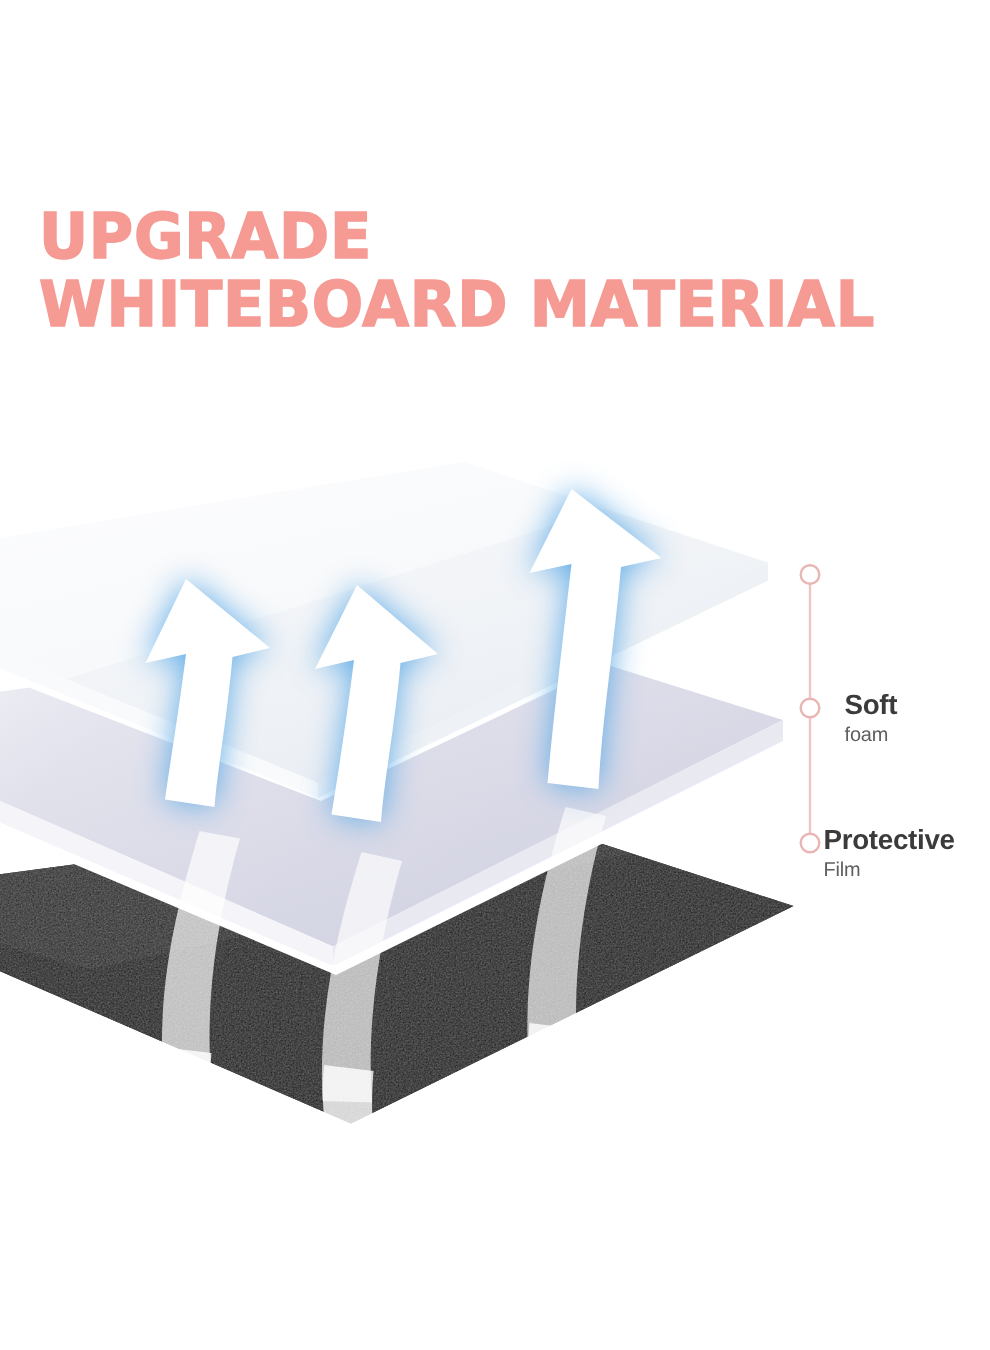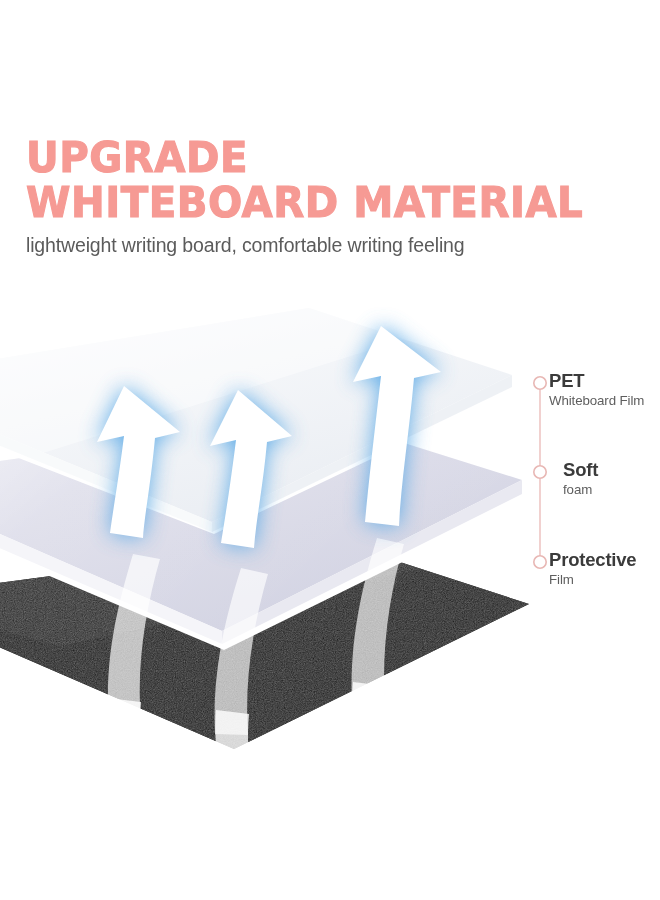--- a/index.html
+++ b/index.html
@@ -90,21 +90,20 @@
   #callout-protective { left: 549px; top: 551px; }
 </style>
 </head>
 <body>
 
 <div id="page">
 
   <div class="headings">
     <div class="title-line title-line-1">UPGRADE</div>
     <div class="title-line title-line-2">WHITEBOARD MATERIAL</div>
-    <div class="subtitle">lightweight writing board, comfortable writing feeling</div>
   </div>
 
   <div class="illustration">
     <svg width="660" height="500" viewBox="0 0 660 500" xmlns="http://www.w3.org/2000/svg">
       <defs>
 
         <filter id="arrowGlow" x="-80%" y="-80%" width="260%" height="260%">
           <feGaussianBlur in="SourceGraphic" stdDeviation="11" result="b"></feGaussianBlur>
           <feComponentTransfer in="b" result="bc">
             <feFuncA type="linear" slope="1.25"></feFuncA>
@@ -270,24 +269,20 @@
 
     <line x1="540" y1="383" x2="540" y2="567" stroke="#eec6c4" stroke-width="1.6"></line>
 
     <circle cx="540" cy="383" r="6.2" fill="#ffffff" stroke="#e8b7b4" stroke-width="1.6"></circle>
     <circle cx="540" cy="472" r="6.2" fill="#ffffff" stroke="#e8b7b4" stroke-width="1.6"></circle>
     <circle cx="540" cy="562" r="6.2" fill="#ffffff" stroke="#e8b7b4" stroke-width="1.6"></circle>
   </svg>
 
   <div class="callouts">
 
-    <div class="callout" id="callout-pet">
-      <div class="c-title">PET</div>
-      <div class="c-sub">Whiteboard Film</div>
-    </div>
 
     <div class="callout" id="callout-soft">
       <div class="c-title">Soft</div>
       <div class="c-sub">foam</div>
     </div>
 
     <div class="callout" id="callout-protective">
       <div class="c-title">Protective</div>
       <div class="c-sub">Film</div>
     </div>

